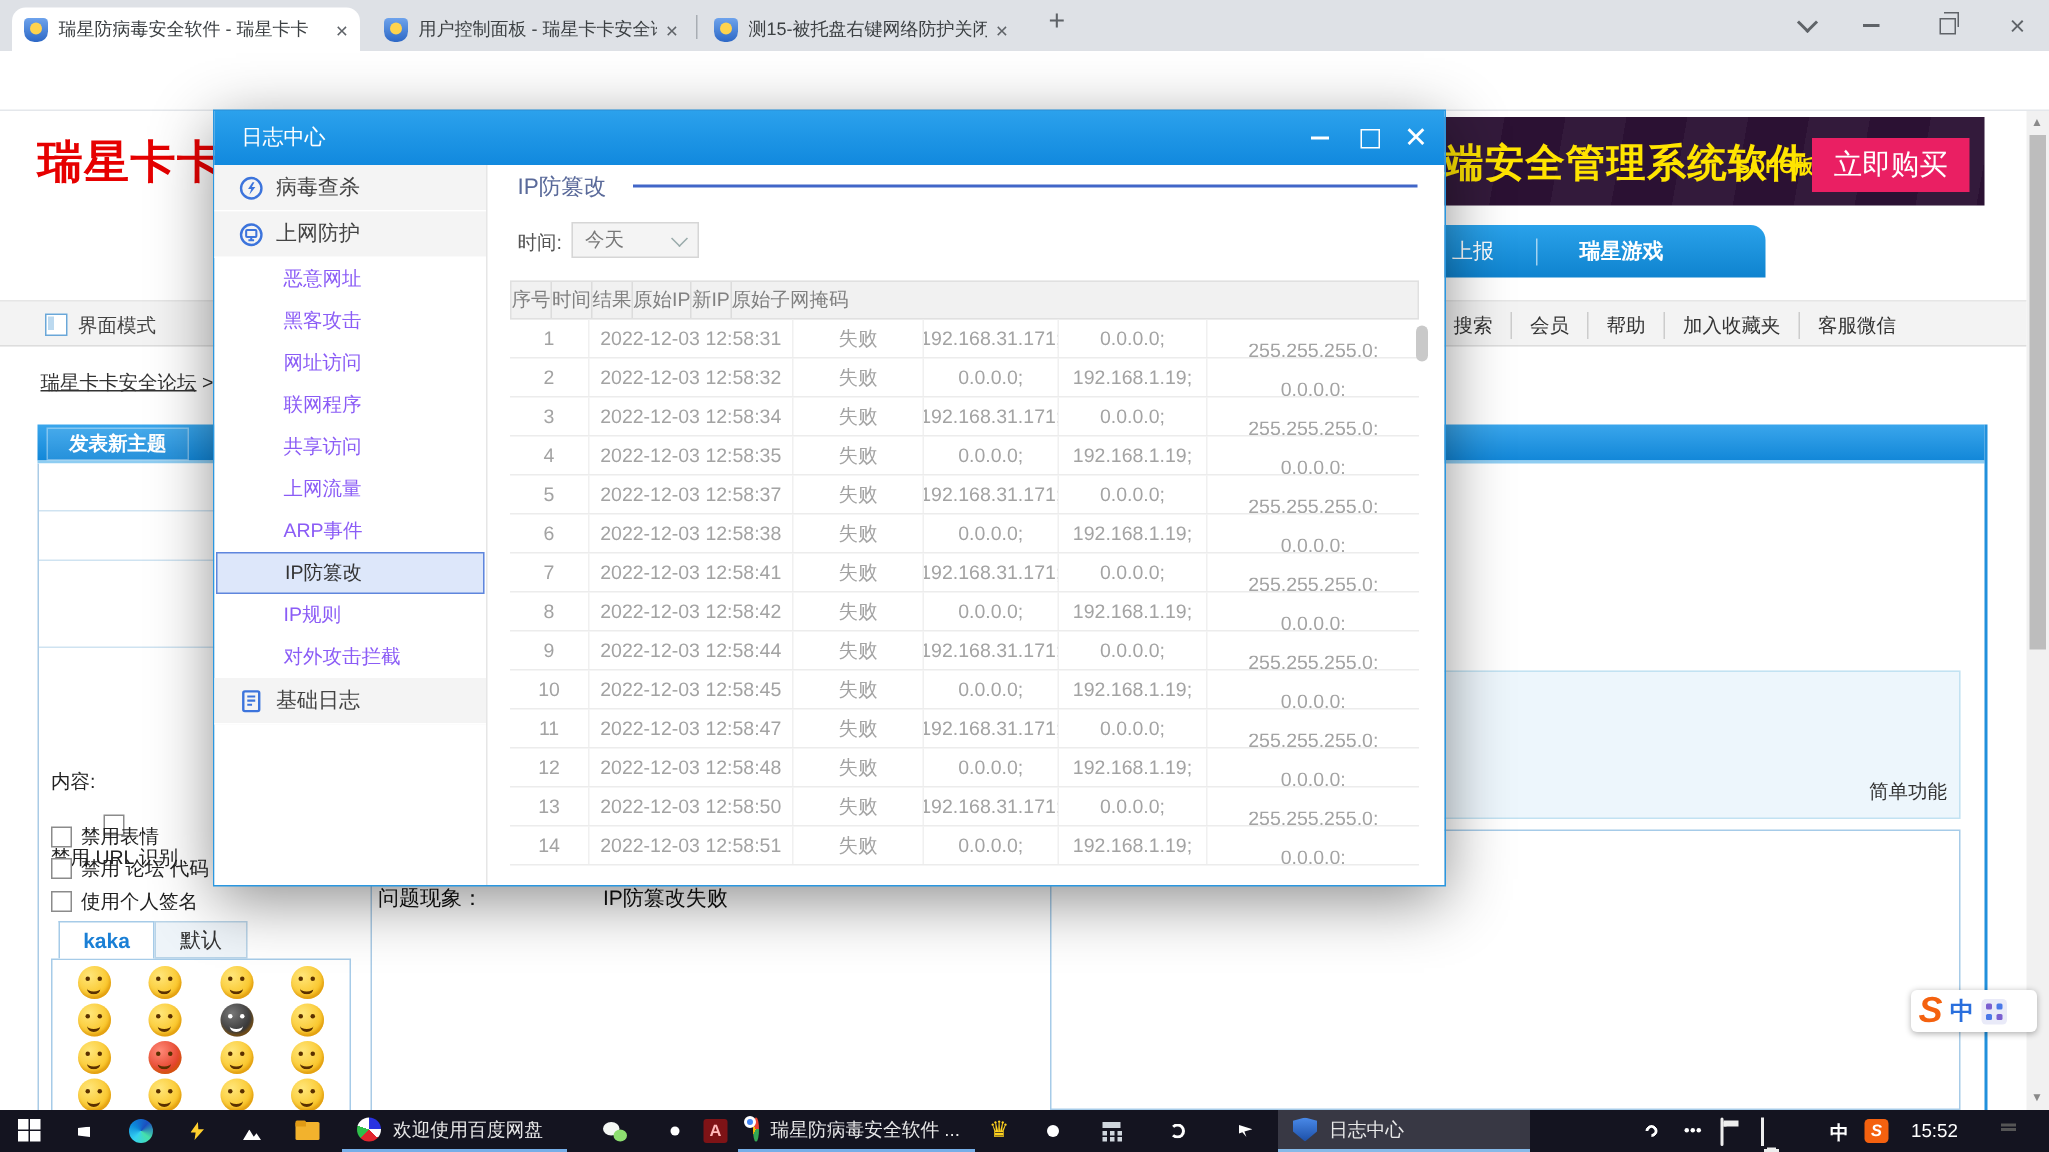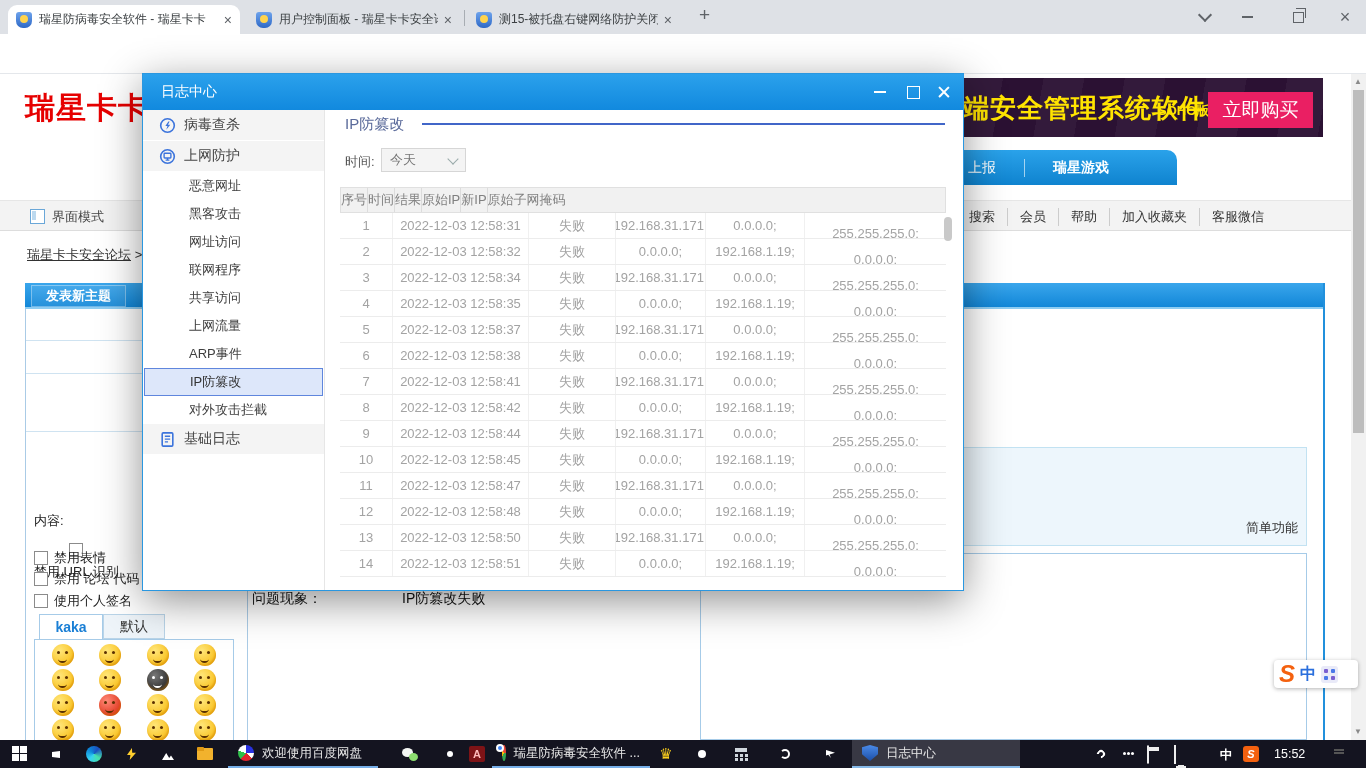--- a/index.html
+++ b/index.html
@@ -100,21 +100,21 @@
           box-shadow:0 10px 40px rgba(0,0,0,.45);outline:1px solid #2a97e0;}
   .dtitle{position:absolute;left:0;top:0;width:100%;height:36px;background:linear-gradient(#2ba1ec,#1189de);
           display:flex;align-items:center;color:#fff;font-size:14px;padding-left:18px;box-sizing:border-box;}
   .dbtn{position:absolute;top:0;height:36px;width:34px;display:flex;align-items:center;justify-content:center;color:#fff;}
   .dmin{width:12px;height:2px;background:#fff;}
   .dmax{width:11px;height:11px;border:1.5px solid #fff;}
   .dclose{font-size:19px;line-height:1;font-weight:300;}
   .dside{position:absolute;left:0;top:36px;width:182px;height:480px;background:#fff;border-right:1px solid #e6e6e6;box-sizing:border-box;}
   .sgroup{display:flex;align-items:center;gap:8px;background:#f4f4f4;height:31px;padding-left:16px;
           font-size:14px;color:#444;border-bottom:1px solid #fff;box-sizing:border-box;}
-  .ssub{height:28px;display:flex;align-items:center;padding-left:46px;font-size:13px;color:#404040;box-sizing:border-box;}
+  .ssub{height:28px;display:flex;align-items:center;padding-left:46px;font-size:13px;color:#8b5cf6;box-sizing:border-box;}
   .ssub.selected{background:#dde7fa;border:1px solid #5f86dd;margin:0 1px;padding-left:45px;color:#333;}
   .dmain{position:absolute;left:182px;top:36px;width:638px;height:480px;}
   .dhead{position:absolute;left:20px;top:5px;font-size:15px;color:#5a6a9a;}
   .dhline{position:absolute;left:97px;top:13px;width:523px;height:2px;background:#4166c8;}
   .timelbl{position:absolute;left:20px;top:43px;font-size:13px;color:#555;}
   .timesel{position:absolute;left:56px;top:38px;width:85px;height:24px;background:#f4f4f4;border:1px solid #d6d6d6;
            box-sizing:border-box;font-size:13px;color:#777;display:flex;align-items:center;padding:0 8px;justify-content:space-between;}
   .tchev{width:7px;height:7px;border-left:1.5px solid #9aa;border-bottom:1.5px solid #9aa;transform:rotate(-45deg);margin-top:-3px;}
   .dtable{position:absolute;left:15px;top:77px;width:606px;}
   .thead{display:flex;background:#f1f1f1;border:1px solid #e0e0e0;box-sizing:border-box;height:26px;}
@@ -418,20 +418,21 @@
       <div>
 
       <div class="ssub">恶意网址</div>
           <div class="ssub">黑客攻击</div>
           <div class="ssub">网址访问</div>
           <div class="ssub">联网程序</div>
           <div class="ssub">共享访问</div>
           <div class="ssub">上网流量</div>
           <div class="ssub">ARP事件</div>
           <div class="ssub selected">IP防篡改</div>
+          <div class="ssub">IP规则</div>
           <div class="ssub">对外攻击拦截</div>
         </div>
 
       <div class="sgroup">
         <svg class="sic" viewBox="0 0 16 16">
           <rect x="3" y="1.8" width="10" height="12.4" rx="1" fill="none" stroke="#3c74dc" stroke-width="1.5"></rect>
           <path d="M5.5 5h5M5.5 7.6h5M5.5 10.2h3" stroke="#3c74dc" stroke-width="1.3"></path>
         </svg>
         <span>基础日志</span>
       </div>

